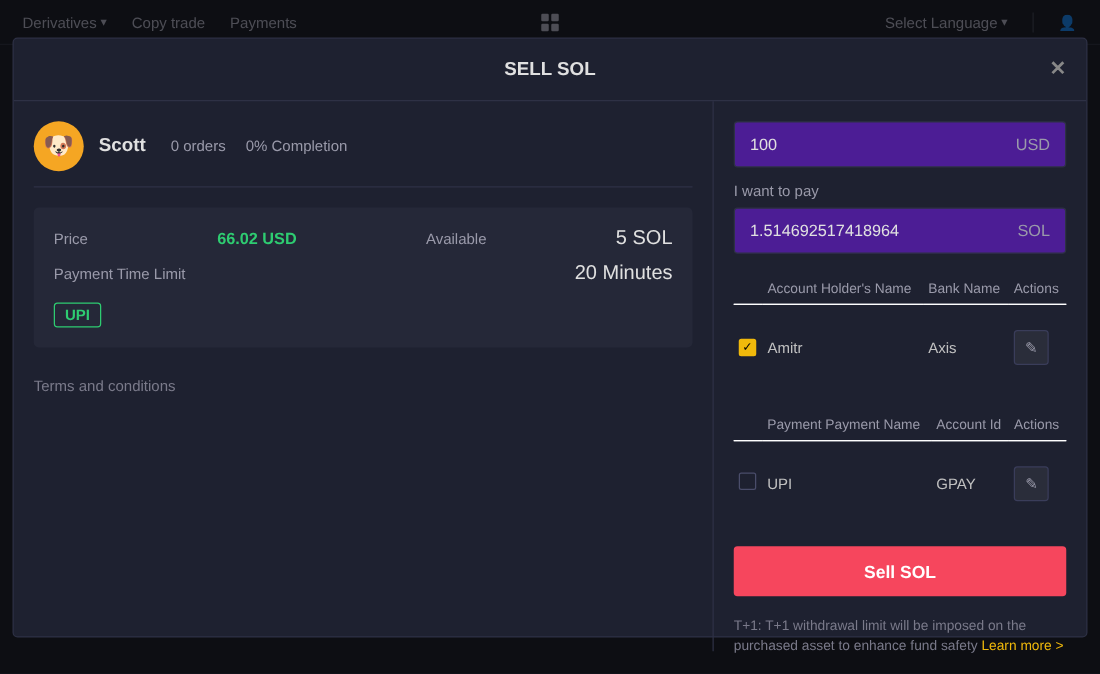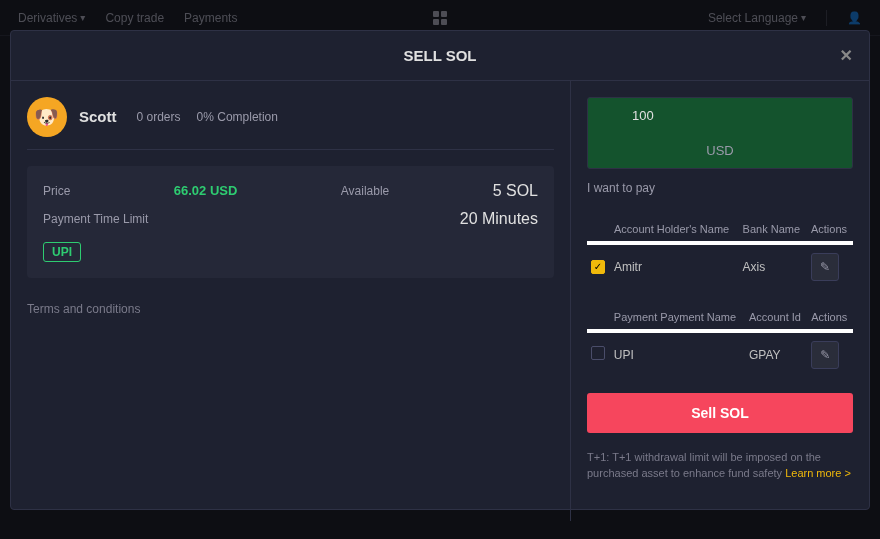--- a/index.html
+++ b/index.html
@@ -188,25 +188,24 @@
 
     .field-label {
       color: #9a9aaa;
       font-size: 12px;
       margin-bottom: 6px;
     }
 
     .input-row {
       display: flex;
       align-items: center;
-      background: #14532d;
+      background: #4c1d95;
       border: 1px solid #2e3145;
       border-radius: 3px;
       overflow: hidden;
-      flex-direction: column;
     }
     .input-row input {
       background: transparent;
       border: none;
       color: #e0e0e0;
       padding: 10px 12px;
       flex: 1;
       font-size: 13px;
       outline: none;
     }
@@ -221,25 +220,25 @@
     .payment-table {
       width: 100%;
       border-collapse: collapse;
       margin-top: 4px;
     }
     .payment-table th {
       font-size: 11px;
       color: #9a9aaa;
       text-align: left;
       padding: 6px 4px;
-      border-bottom: 4px solid #ffffff;
+      border-bottom: 1px solid #ffffff;
       font-weight: 500;
     }
     .payment-table td {
-      padding: 8px 4px;
+      padding: 20px 4px;
       font-size: 12px;
       color: #c0c0c0;
       vertical-align: middle;
     }
     .payment-table tr:not(:last-child) td {
       border-bottom: 1px solid #2a2d3a;
     }
     .checkbox-custom {
       width: 14px;
       height: 14px;
@@ -402,20 +401,24 @@
 
         <div>
           <div class="input-row">
             <input type="text" value="100" style="">
             <span class="input-unit">USD</span>
           </div>
         </div>
 
         <div>
           <div class="field-label">I want to pay</div>
+          <div class="input-row">
+            <input type="text" value="1.514692517418964" style="">
+            <span class="input-unit">SOL</span>
+          </div>
         </div>
 
         <div>
           <table class="payment-table">
             <thead>
               <tr>
                 <th></th>
                 <th>Account Holder's Name</th>
                 <th>Bank Name</th>
                 <th>Actions</th>

